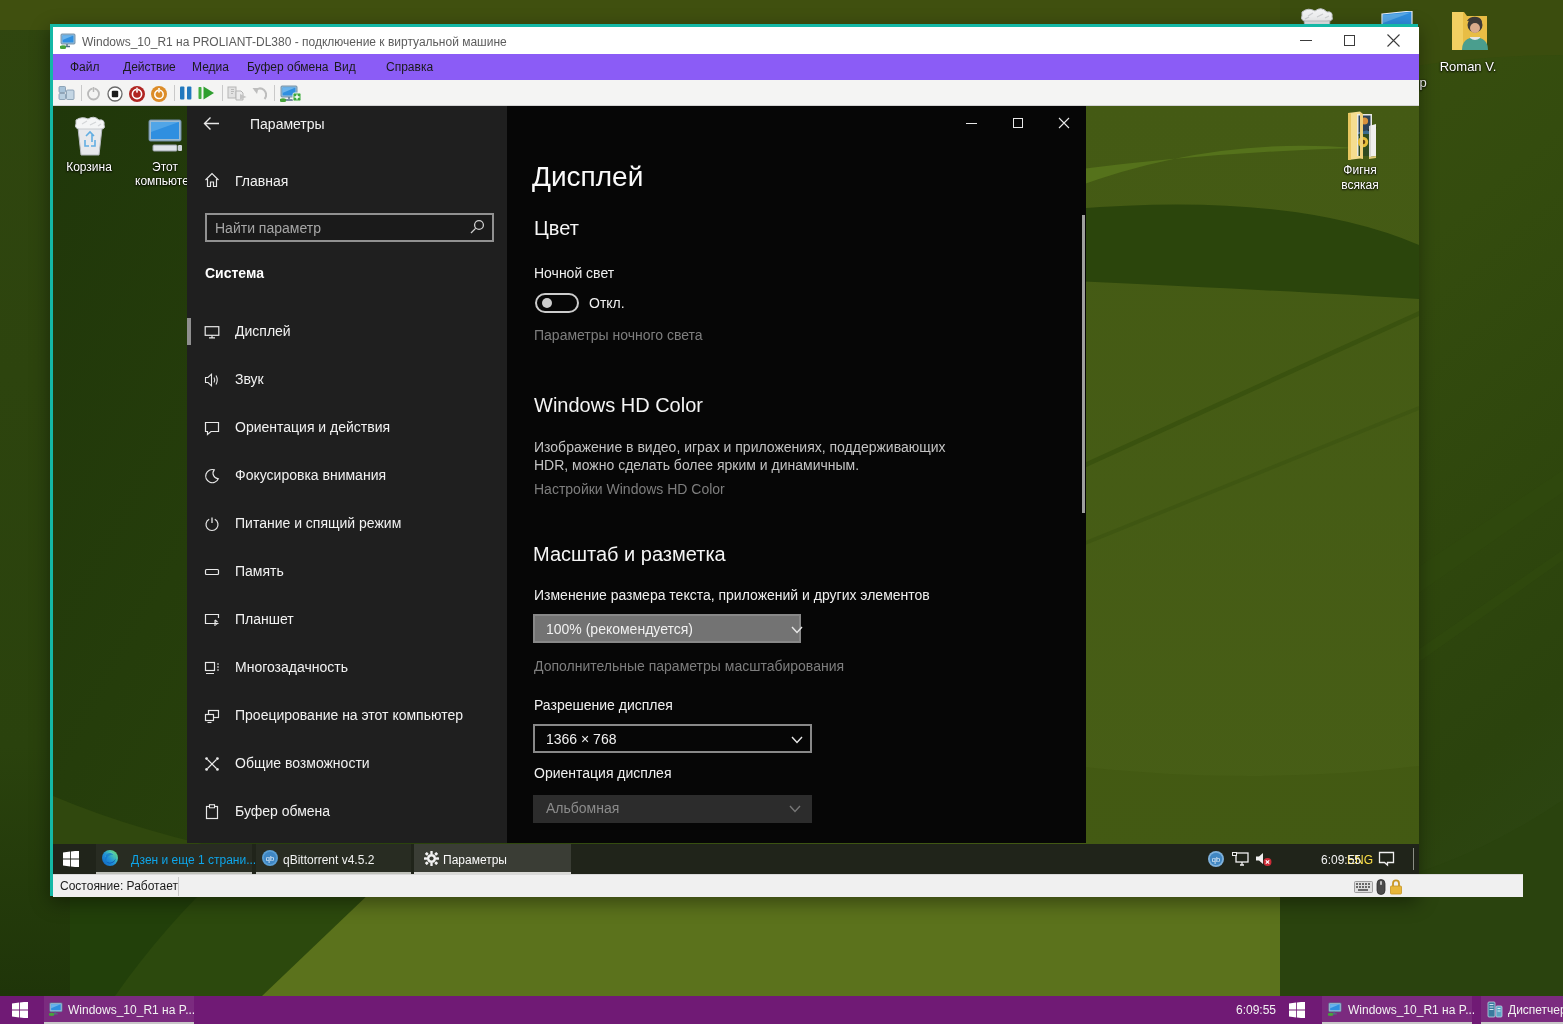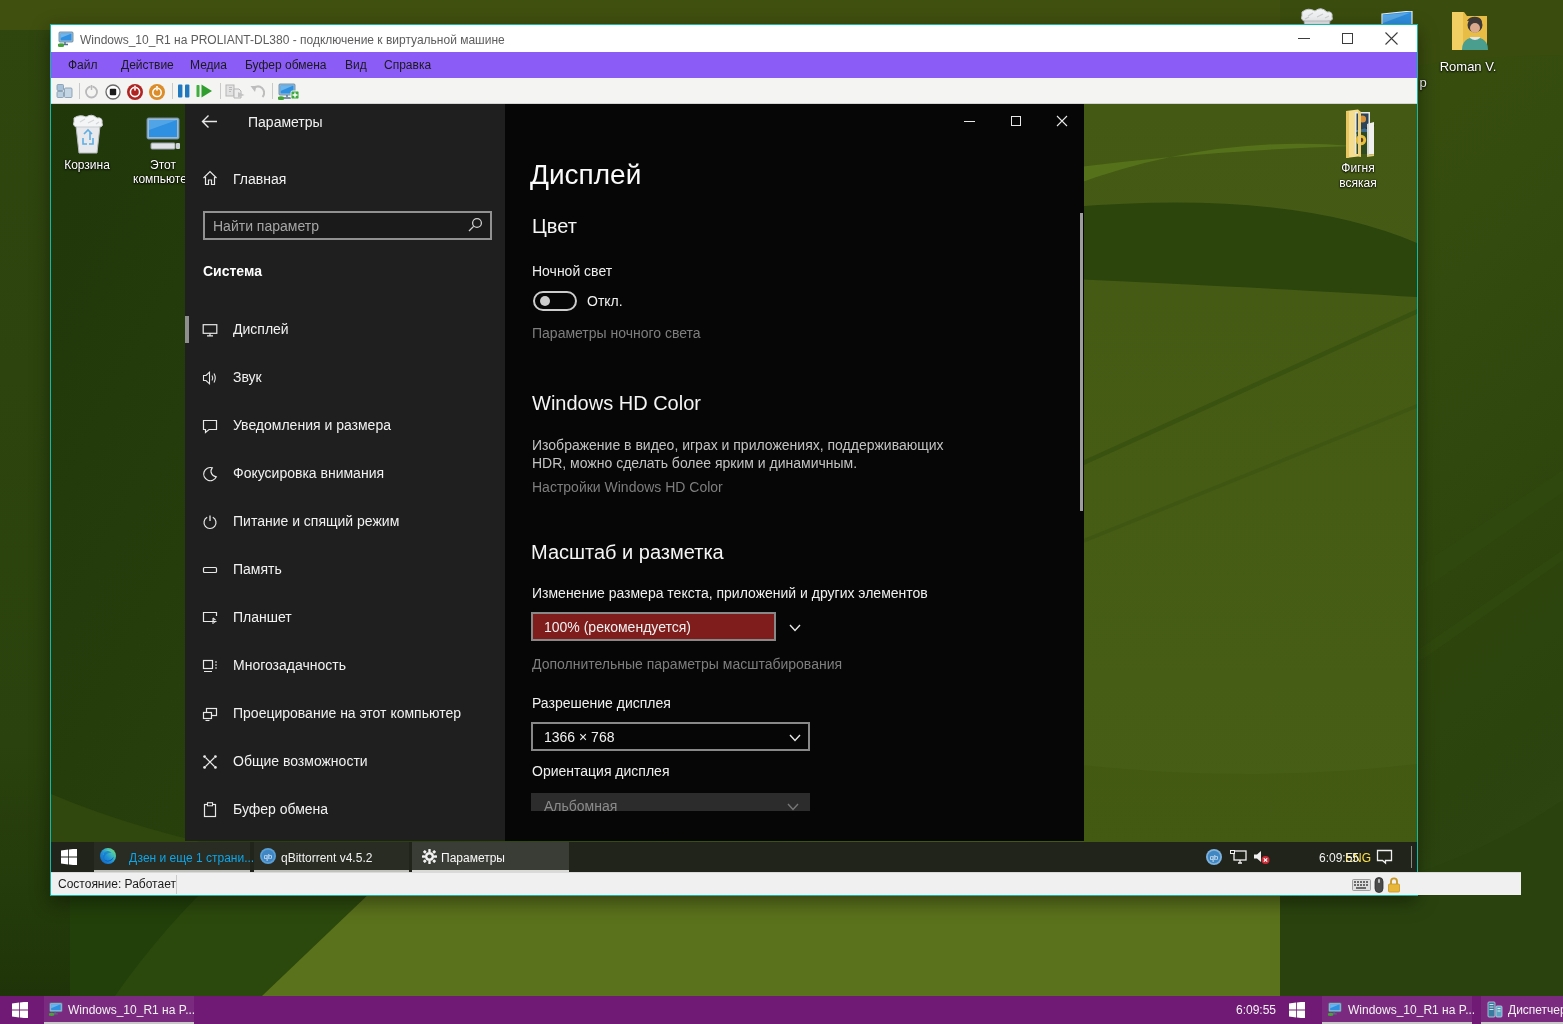--- a/index.html
+++ b/index.html
@@ -110,21 +110,21 @@
     <svg class="abs" style="left:6px;top:5px" width="16" height="17" viewBox="0 0 16 17">
       <rect x="1" y="1" width="7" height="15" rx="1" fill="#3a7a9e" stroke="#bcd6e4" stroke-width="0.8"></rect>
       <path d="M2.5 3.5 L6.5 3.5 M2.5 6 L6.5 6 M2.5 8.5 L6.5 8.5" stroke="#cfe4ee" stroke-width="1"></path>
       <rect x="9" y="5" width="6" height="11" rx="1" fill="#5da4c4" stroke="#bcd6e4" stroke-width="0.8"></rect>
       <path d="M10.5 7.5 L13.5 7.5 M10.5 10 L13.5 10" stroke="#e4f1f7" stroke-width="1"></path>
     </svg>
     <div class="abs" style="left:27px;top:7px;white-space:nowrap">Диспетчер</div>
   </div>
 </div>
 
-<div class="abs" id="vmwindow" style="left:50px;top:24px;width:1368px;height:872px;background:#fff;border:1px solid #14b8a6;box-shadow:0 6px 18px rgba(0,0,0,.42)">
+<div class="abs" id="vmwindow" style="left:50px;top:24px;width:1368px;height:872px;background:#fff;border:3px solid #14b8a6;box-shadow:0 6px 18px rgba(0,0,0,.42)">
 
   <div class="abs" id="titlebar" style="left:0;top:0;width:1366px;height:27px;background:#fff">
     <svg class="abs" style="left:6px;top:6px" width="17" height="16" viewBox="0 0 17 16">
       <rect x="2" y="1" width="14" height="10" rx="1" fill="#9fc1da" stroke="#5d7d97" stroke-width="0.8"></rect>
       <rect x="3.5" y="2.5" width="11" height="7" fill="#2f8fe0"></rect>
       <path d="M3.5 2.5 L14.5 2.5 L3.5 7 Z" fill="#6cb4ec"></path>
       <path d="M8 11 L8 13 M5 13.5 L11 13.5" stroke="#4f6f88" stroke-width="1.4"></path>
       <path d="M1 13 Q4 11.5 7 13 L7 15.5 Q4 16.5 1 15.5 Z" fill="#46a33c"></path>
     </svg>
     <div class="abs" style="left:29px;top:8px;font-size:12px;color:#5c5c5c;white-space:nowrap">Windows_10_R1 на PROLIANT-DL380 - подключение к виртуальной машине</div>
@@ -133,21 +133,21 @@
     <svg class="abs" style="left:1334px;top:7px" width="13" height="13" viewBox="0 0 13 13">
         <path d="M0.5 0.5 L12.5 12.5 M12.5 0.5 L0.5 12.5" stroke="#3c3c3c" stroke-width="1.1"></path>
       </svg>
   </div>
 
   <div class="abs" id="menubar" style="left:0;top:27px;width:1366px;height:26px;background:#8b5cf6;font-size:12px;color:#1a1a1a">
     <div class="abs" style="left:17px;top:6px">Файл</div>
     <div class="abs" style="left:70px;top:6px">Действие</div>
     <div class="abs" style="left:139px;top:6px">Медиа</div>
     <div class="abs" style="left:194px;top:6px">Буфер обмена</div>
-    <div class="abs" style="left:294px;top:6px">Вид</div>
+    <div class="abs" style="left:281px;top:6px">Вид</div>
     <div class="abs" style="left:333px;top:6px">Справка</div>
   </div>
 
   <div class="abs" id="toolbar" style="left:0;top:53px;width:1366px;height:26px;background:#f4f4f3;border-bottom:1px solid #d4d4d4">
     <svg class="abs" style="left:5px;top:6px" width="17" height="14" viewBox="0 0 17 14">
       <rect x="1" y="0.5" width="6.5" height="6" rx="1" fill="#a8c3d9" stroke="#7d96ab" stroke-width="0.8"></rect>
       <rect x="1" y="7.5" width="6.5" height="6" rx="1" fill="#b9cfe0" stroke="#7d96ab" stroke-width="0.8"></rect>
       <rect x="8.5" y="4" width="7.5" height="9.5" rx="1" fill="#c4d6e4" stroke="#7d96ab" stroke-width="0.8"></rect>
     </svg>
     <div class="abs" style="left:28px;top:5px;width:1px;height:16px;background:#c9c9c9"></div>
@@ -303,21 +303,21 @@
           </svg>
         <div class="abs" style="left:48px;top:217px;font-size:14px;color:#f2f2f2">Дисплей</div>
         <svg class="abs" style="left:17px;top:266px" width="16" height="16" viewBox="0 0 16 16">
             <path d="M1.5 5.5 L4 5.5 L7.5 2.2 L7.5 13.8 L4 10.5 L1.5 10.5 Z" stroke="#e8e8e8" stroke-width="1.1" fill="none"></path>
             <path d="M10 5.5 Q11.5 8 10 10.5 M12 3.5 Q14.5 8 12 12.5" stroke="#e8e8e8" stroke-width="1.1" fill="none"></path>
           </svg>
         <div class="abs" style="left:48px;top:265px;font-size:14px;color:#f2f2f2">Звук</div>
         <svg class="abs" style="left:17px;top:314px" width="16" height="16" viewBox="0 0 16 16">
             <path d="M1.5 2.5 L14.5 2.5 L14.5 11.5 L7 11.5 L3.5 14.5 L3.5 11.5 L1.5 11.5 Z" stroke="#e8e8e8" stroke-width="1.2" fill="none"></path>
           </svg>
-        <div class="abs" style="left:48px;top:313px;font-size:14px;color:#f2f2f2">Уведомления и размера</div>
+        <div class="abs" style="left:48px;top:313px;font-size:14px;color:#f2f2f2">Ориентация и действия</div>
         <svg class="abs" style="left:17px;top:362px" width="16" height="16" viewBox="0 0 16 16">
             <path d="M10.2 1.8 A6.6 6.6 0 1 0 14.3 10.8 A5.6 5.6 0 0 1 10.2 1.8 Z" stroke="#e8e8e8" stroke-width="1.2" fill="none"></path>
           </svg>
         <div class="abs" style="left:48px;top:361px;font-size:14px;color:#f2f2f2">Фокусировка внимания</div>
         <svg class="abs" style="left:17px;top:410px" width="16" height="16" viewBox="0 0 16 16">
             <path d="M8 1.5 L8 7" stroke="#e8e8e8" stroke-width="1.3"></path>
             <path d="M5.2 3.2 A6 6 0 1 0 10.8 3.2" stroke="#e8e8e8" stroke-width="1.2" fill="none"></path>
           </svg>
         <div class="abs" style="left:48px;top:409px;font-size:14px;color:#f2f2f2">Питание и спящий режим</div>
         <svg class="abs" style="left:17px;top:458px" width="16" height="16" viewBox="0 0 16 16">
@@ -362,36 +362,36 @@
       <div class="abs" style="left:348px;top:187px;width:44px;height:20px;border:2px solid #cccccc;border-radius:10px">
         <div class="abs" style="left:5px;top:3px;width:10px;height:10px;border-radius:50%;background:#cccccc"></div>
       </div>
       <div class="abs" style="left:402px;top:189px;font-size:14px;color:#f0f0f0">Откл.</div>
       <div class="abs" style="left:347px;top:221px;font-size:14px;color:#7e7e7e">Параметры ночного света</div>
       <div class="abs" style="left:347px;top:288px;font-size:20px;color:#f5f5f5">Windows HD Color</div>
       <div class="abs" style="left:347px;top:332px;font-size:14px;color:#c3c3c3;line-height:18px">Изображение в видео, играх и приложениях, поддерживающих<br>HDR, можно сделать более ярким и динамичным.</div>
       <div class="abs" style="left:347px;top:375px;font-size:14px;color:#7e7e7e">Настройки Windows HD Color</div>
       <div class="abs" style="left:346px;top:437px;font-size:20px;color:#f5f5f5">Масштаб и разметка</div>
       <div class="abs" style="left:347px;top:481px;font-size:14px;color:#f0f0f0">Изменение размера текста, приложений и других элементов</div>
-      <div class="abs" style="left:346px;top:508px;width:245px;height:29px;border:2px solid #888888;background:#7f1d1d">
+      <div class="abs" style="left:346px;top:508px;width:268px;height:29px;border:2px solid #888888;background:#737373">
         <div class="abs" style="left:11px;top:5px;font-size:14px;color:#f0f0f0">100% (рекомендуется)</div>
         <svg class="abs" style="left:256px;top:10px" width="12" height="8" viewBox="0 0 12 8">
             <path d="M1 1 L6 6.5 L11 1" stroke="#e8e8e8" stroke-width="1.4" fill="none"></path>
           </svg>
       </div>
       <div class="abs" style="left:347px;top:552px;font-size:14px;color:#7e7e7e">Дополнительные параметры масштабирования</div>
       <div class="abs" style="left:347px;top:591px;font-size:14px;color:#f0f0f0">Разрешение дисплея</div>
       <div class="abs" style="left:346px;top:618px;width:279px;height:29px;border:2px solid #888888;background:#060606">
         <div class="abs" style="left:11px;top:5px;font-size:14px;color:#f0f0f0">1366 × 768</div>
         <svg class="abs" style="left:256px;top:10px" width="12" height="8" viewBox="0 0 12 8">
             <path d="M1 1 L6 6.5 L11 1" stroke="#e8e8e8" stroke-width="1.4" fill="none"></path>
           </svg>
       </div>
       <div class="abs" style="left:347px;top:659px;font-size:14px;color:#f0f0f0">Ориентация дисплея</div>
-      <div class="abs" style="left:346px;top:689px;width:279px;height:18px;background:#2c2c2c">
+      <div class="abs" style="left:346px;top:689px;width:279px;height:28px;background:#2c2c2c">
         <div class="abs" style="left:13px;top:5px;font-size:14px;color:#8b8b8b">Альбомная</div>
         <svg class="abs" style="left:256px;top:10px" width="12" height="8" viewBox="0 0 12 8">
             <path d="M1 1 L6 6.5 L11 1" stroke="#777" stroke-width="1.4" fill="none"></path>
           </svg>
       </div>
       <div class="abs" style="left:895px;top:109px;width:3px;height:298px;background:#9e9e9e"></div>
     </div>
 
     <div class="abs" id="gtaskbar" style="left:0;top:738px;width:1366px;height:30px;background:#20241a">
       <svg class="abs" style="left:10px;top:7px" width="16" height="16" viewBox="0 0 16 16">

